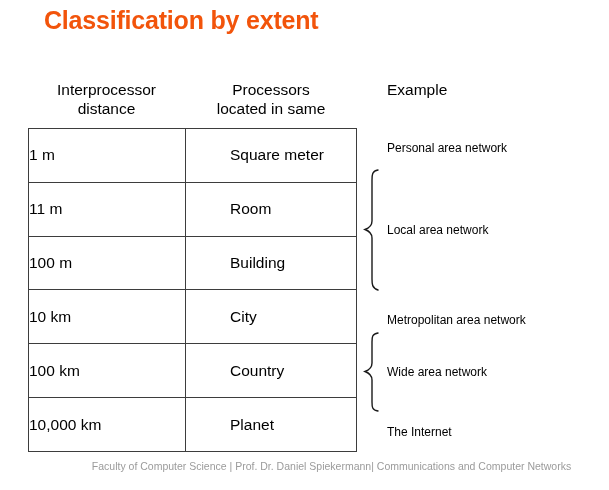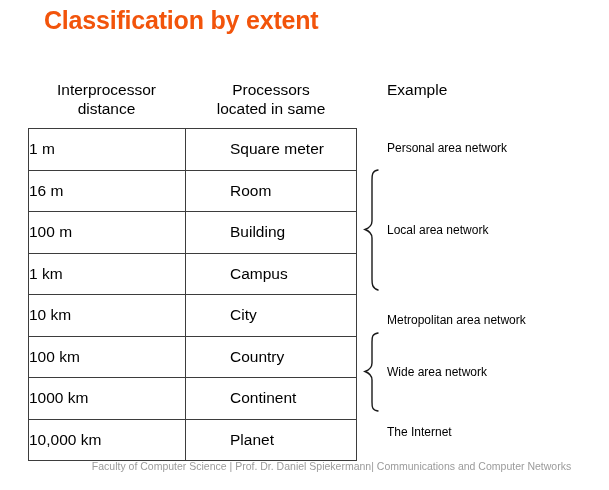--- a/index.html
+++ b/index.html
@@ -116,42 +116,34 @@
 located in same</div>
 <div class="col-head col-head-3">Example</div>
 
 <table class="extent-table">
   <tbody>
     <tr>
       <td class="c-dist">1 m</td>
       <td class="c-loc">Square meter</td>
     </tr>
     <tr>
-      <td class="c-dist">16 m</td>
+      <td class="c-dist">11 m</td>
       <td class="c-loc">Room</td>
     </tr>
     <tr>
       <td class="c-dist">100 m</td>
       <td class="c-loc">Building</td>
-    </tr>
-    <tr>
-      <td class="c-dist">1 km</td>
-      <td class="c-loc">Campus</td>
     </tr>
     <tr>
       <td class="c-dist">10 km</td>
       <td class="c-loc">City</td>
     </tr>
     <tr>
       <td class="c-dist">100 km</td>
       <td class="c-loc">Country</td>
-    </tr>
-    <tr>
-      <td class="c-dist">1000 km</td>
-      <td class="c-loc">Continent</td>
     </tr>
     <tr>
       <td class="c-dist">10,000 km</td>
       <td class="c-loc">Planet</td>
     </tr>
   </tbody>
 </table>
 
 <div class="brace brace-lan">
   <svg width="22" height="124" viewBox="0 0 22 124" fill="none">

